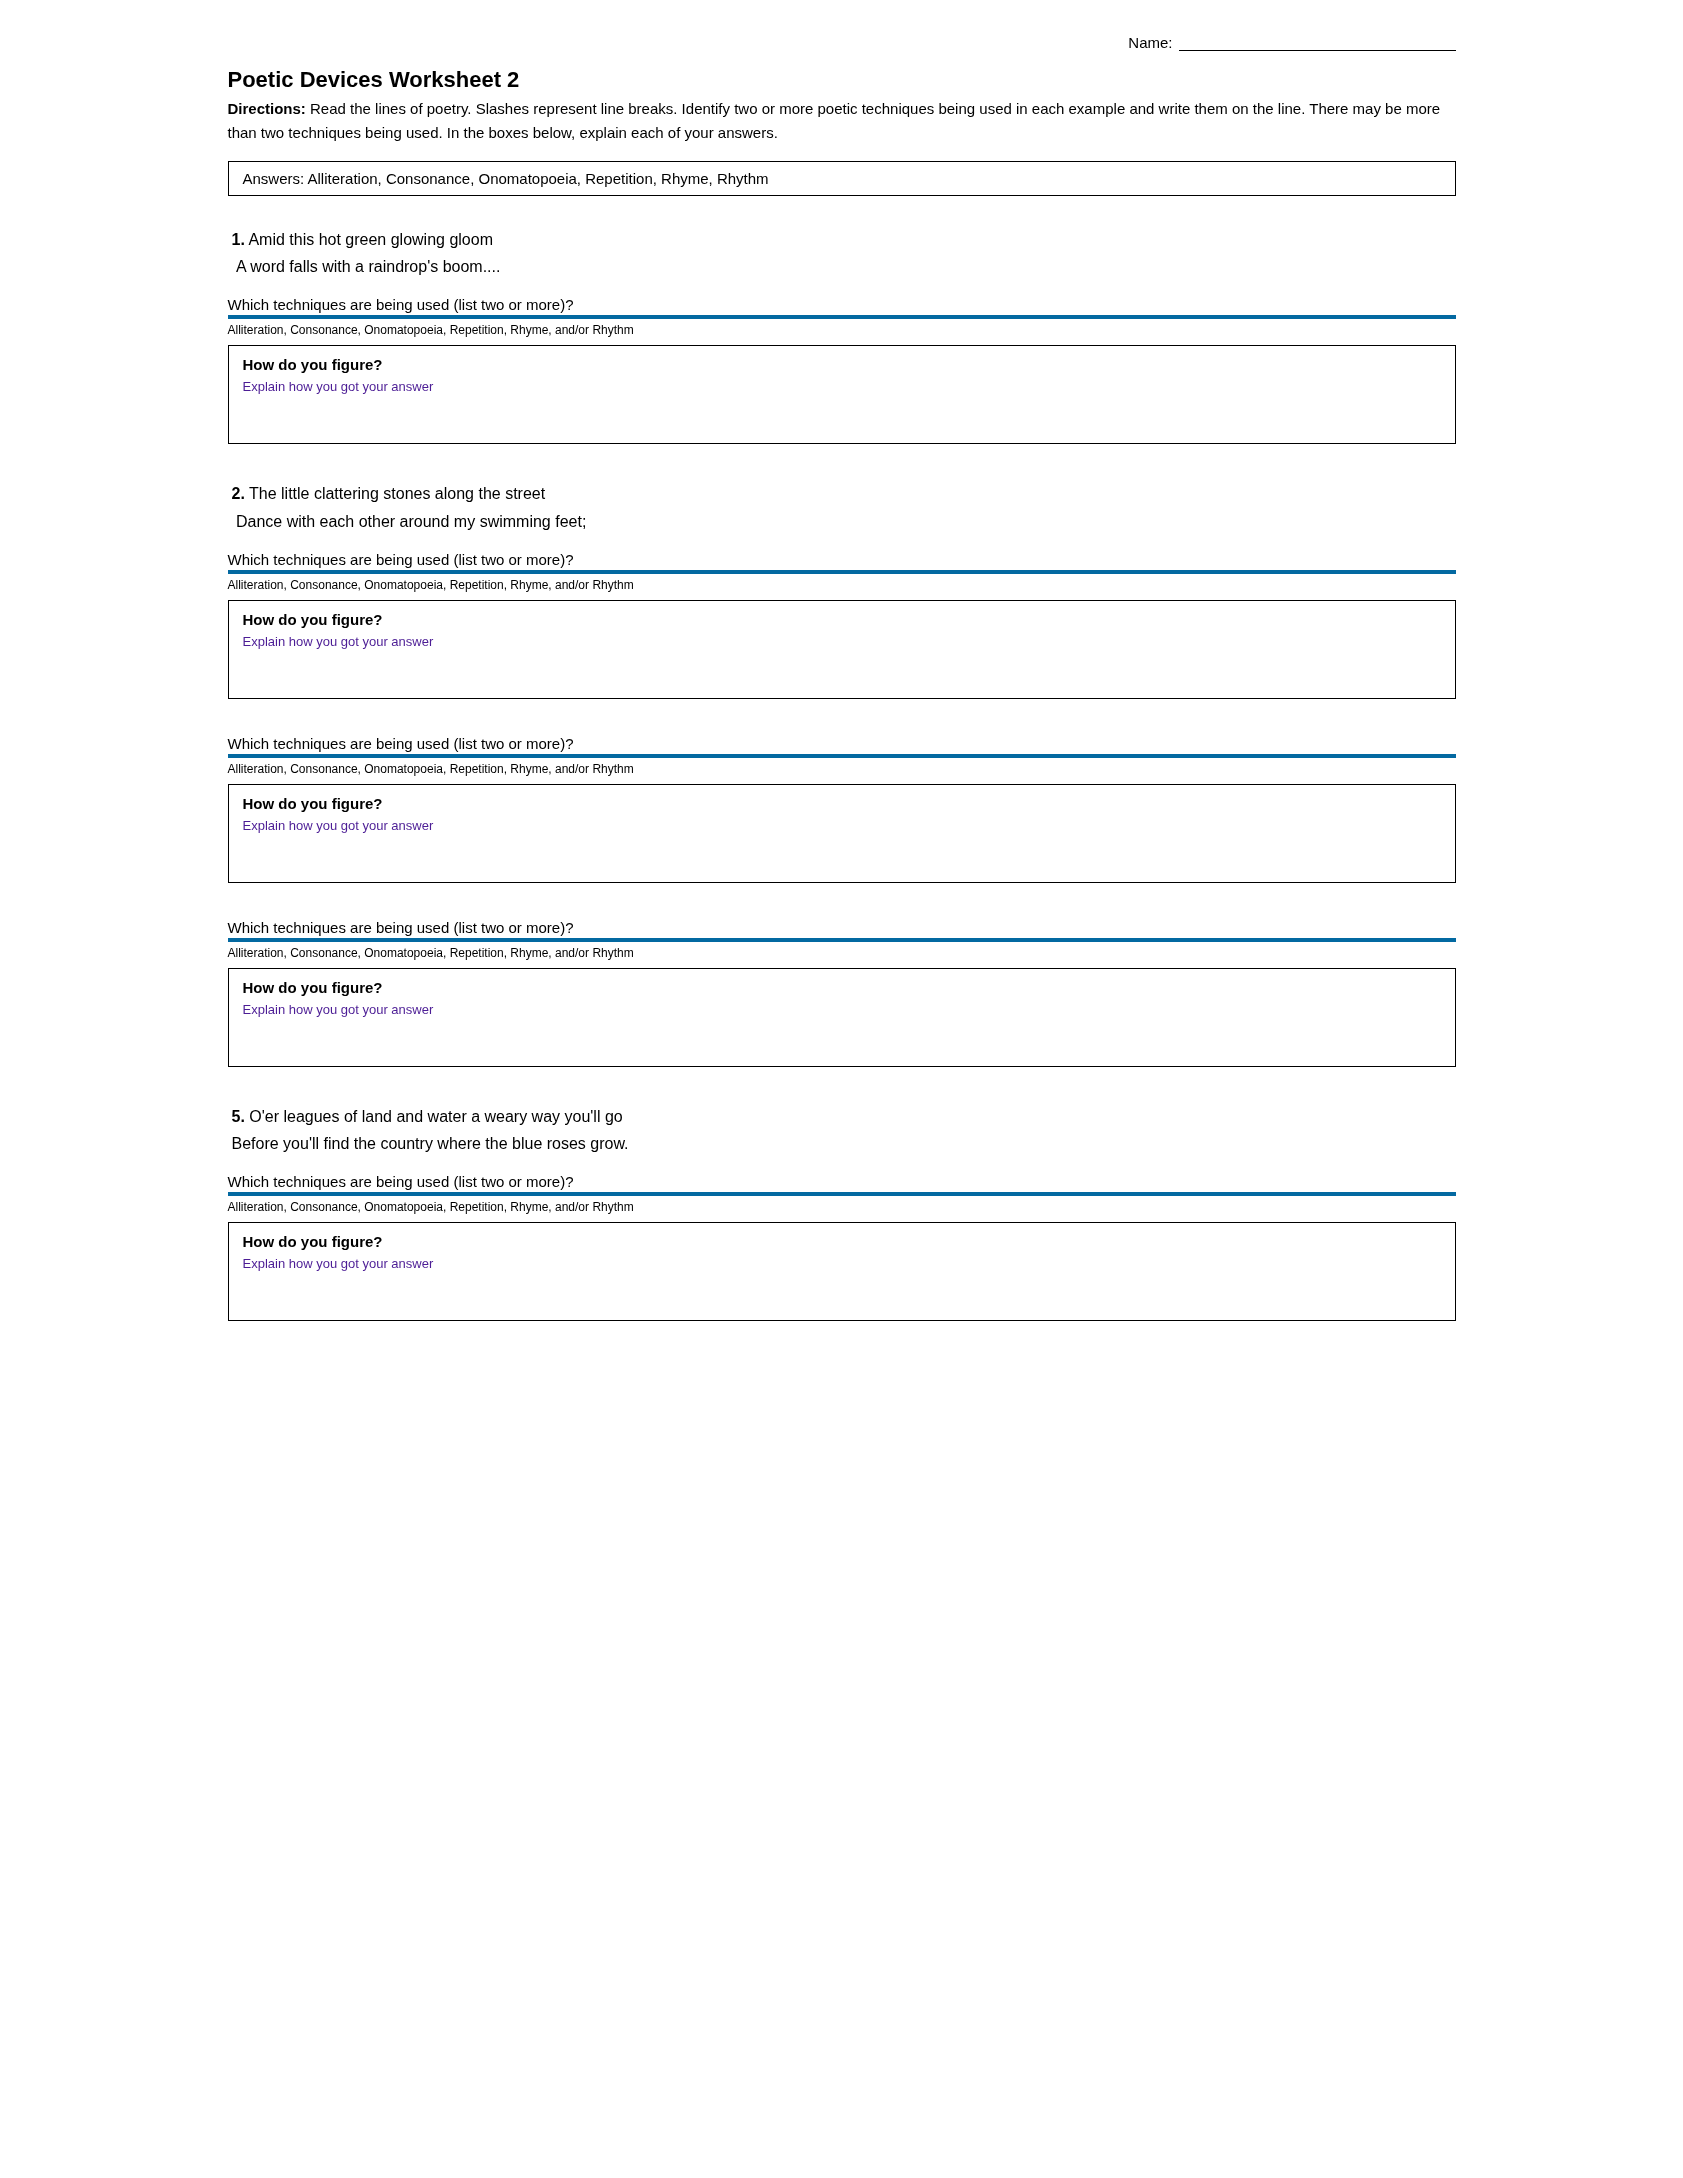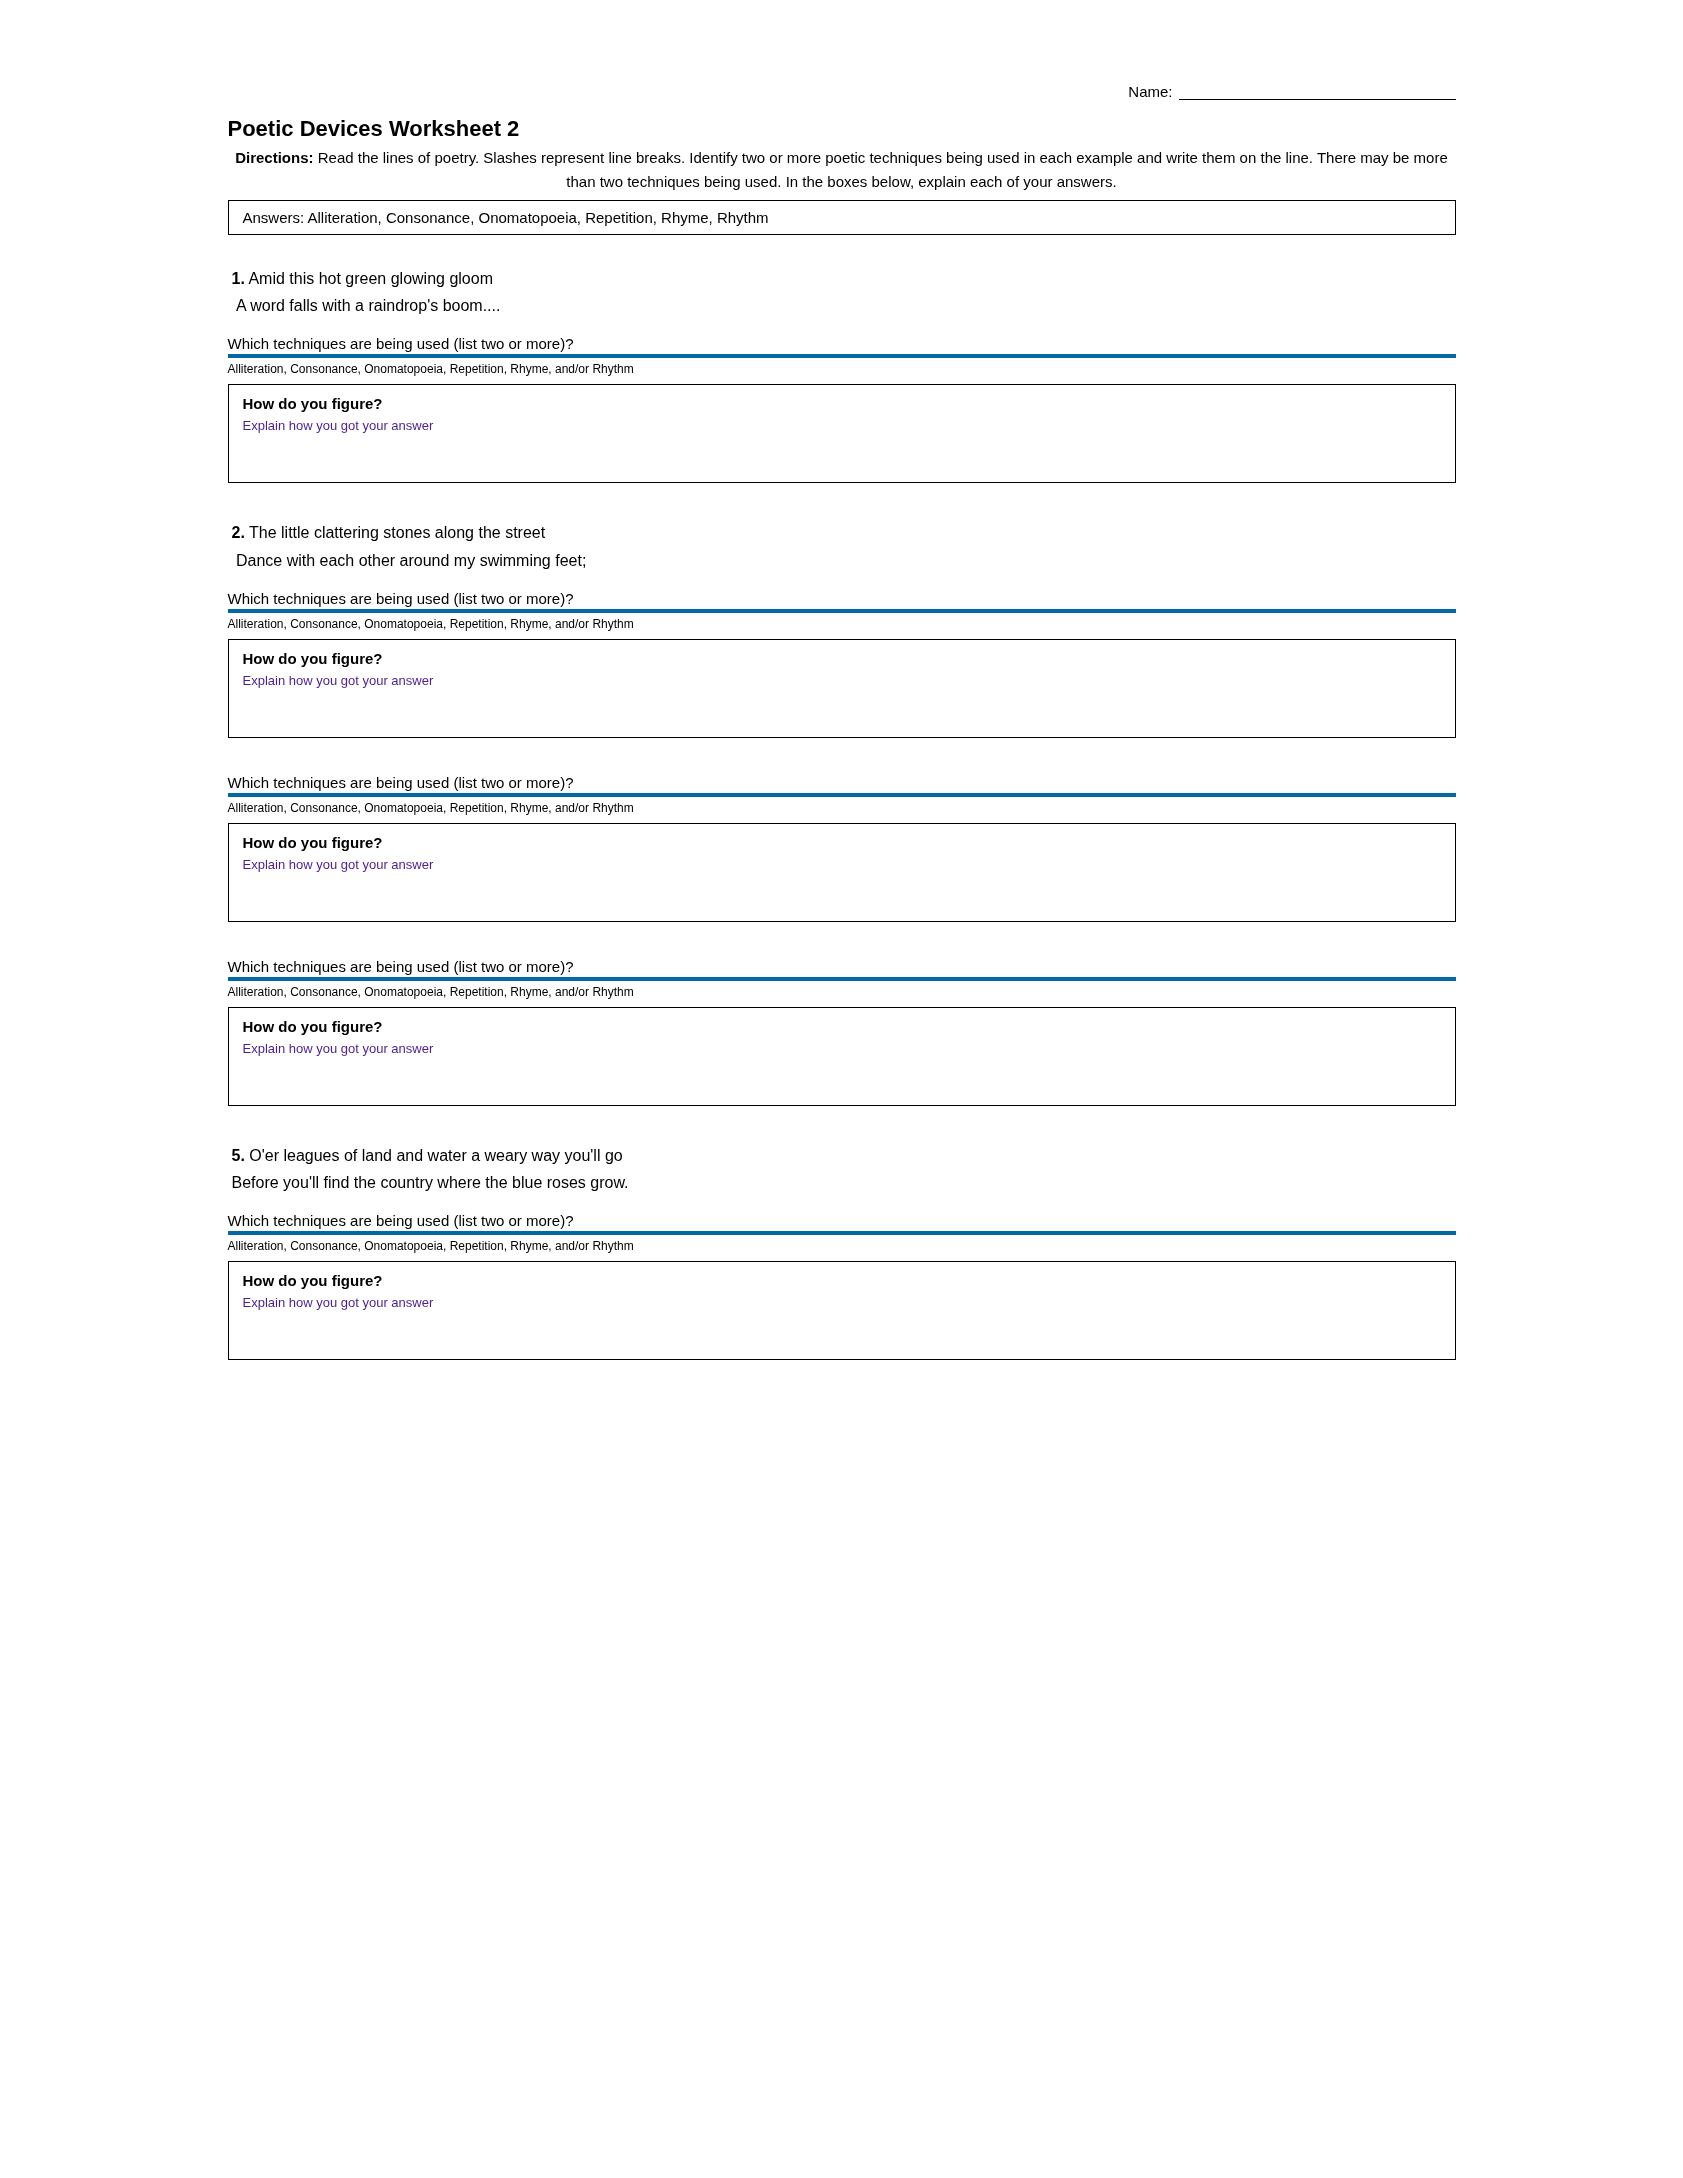--- a/index.html
+++ b/index.html
@@ -13,21 +13,21 @@
       font-family: Arial, Helvetica, sans-serif;
       font-size: 15px;
       color: #000000;
       width: 1683px;
       min-height: 2178px;
     }
 
     .page {
       width: 1386px;
       margin: 0 auto;
-      padding: 83px 79px;
+      padding: 34px 79px;
     }
 
     .name-line {
       display: flex;
       justify-content: flex-end;
       margin-bottom: 16px;
     }
 
     .name-label {
       font-size: 15px;
@@ -43,22 +43,21 @@
 
     .page-title {
       font-size: 22px;
       font-weight: bold;
       margin-bottom: 4px;
     }
 
     .directions {
       font-size: 15px;
       line-height: 1.6;
-      margin-bottom: 6px;
-      text-align: center;
+      margin-bottom: 16px;
     }
 
     .directions-bold {
       font-weight: bold;
     }
 
     .answers-box {
       border: 1.5px solid #000;
       padding: 8px 14px;
       margin-bottom: 30px;

